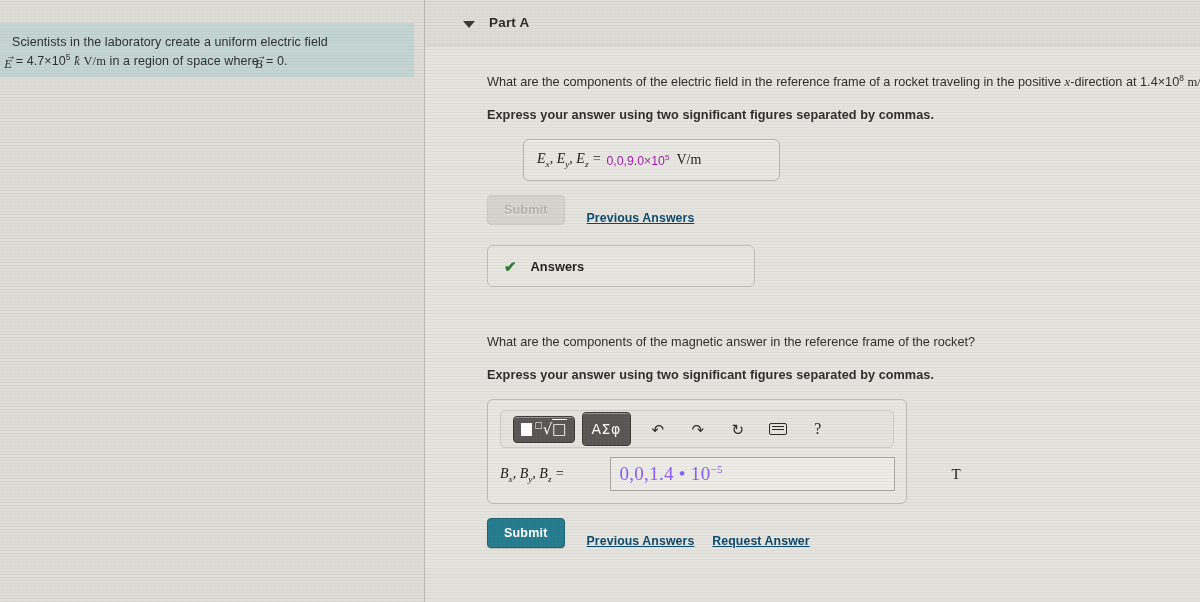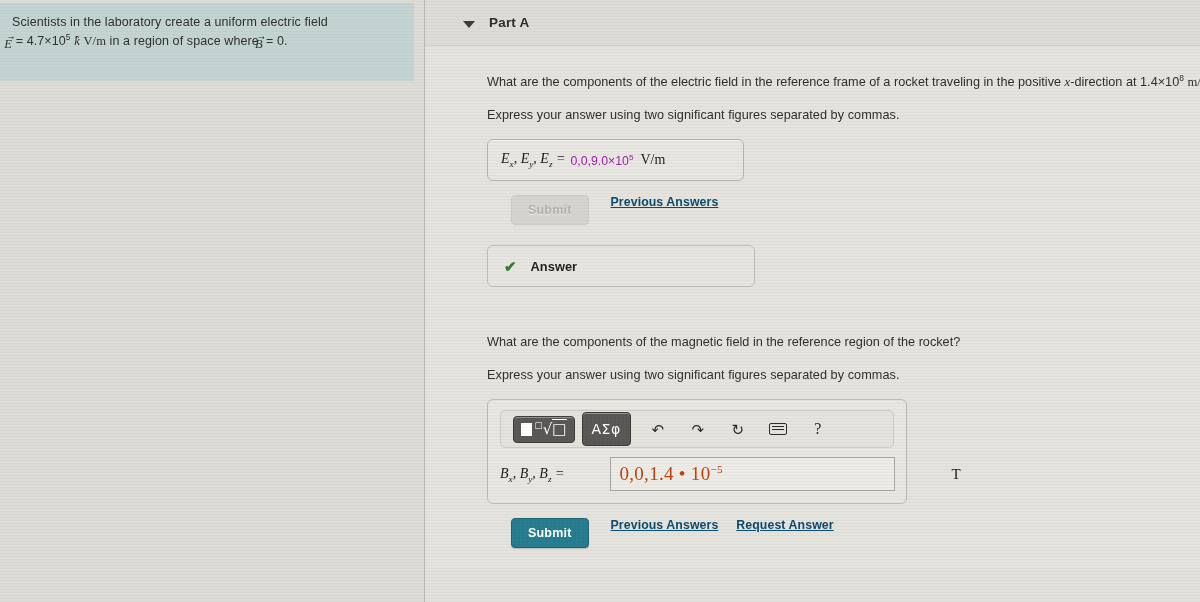--- a/index.html
+++ b/index.html
@@ -30,24 +30,24 @@
     height: 602px;
     background: #dddcd6;
     position: relative;
     border-right: 1px solid #b9b8b2;
     flex: 0 0 425px;
   }
 
   #question-card {
     position: absolute;
     left: 0;
-    top: 3px;
+    top: 23px;
     width: 414px;
     background: #c3d4d3;
-    padding: 10px 12px 29px 12px;
+    padding: 10px 12px 5px 12px;
   }
 
   #question-card .qline {
     font-size: 12.5px;
     color: #30302e;
     line-height: 1.55;
     letter-spacing: .1px;
     white-space: nowrap;
   }
 
@@ -97,21 +97,21 @@
     padding: 26px 0 20px 62px;
   }
 
   .prompt {
     font-size: 12.7px;
     color: #2f2f2d;
     line-height: 1.5;
     margin-bottom: 14px;
     white-space: nowrap;
   }
-  .prompt.bold { font-weight: normal; letter-spacing: .05px; }
+  .prompt.bold { font-weight: bold; letter-spacing: .05px; }
 
   .mathvar {
     font-family: "Liberation Serif", serif;
     font-style: italic;
   }
   .unitfrac {
     font-family: "Liberation Serif", serif;
   }
   sup.exp {
     font-size: .66em;
@@ -123,20 +123,21 @@
   #partA-answer-box {
     width: 257px;
     height: 42px;
     background: #e7e6e0;
     border: 1px solid #b6b5af;
     border-radius: 6px;
     display: flex;
     align-items: center;
     padding-left: 13px;
     box-shadow: 0 1px 0 rgba(255,255,255,.5) inset;
+    margin-left: 36px;
   }
   .eq-label {
     font-family: "Liberation Serif", serif;
     font-style: italic;
     font-size: 14px;
     color: #1d1d1b;
     white-space: nowrap;
   }
   .eq-label sub {
     font-size: .66em;
@@ -151,23 +152,22 @@
   .eq-unit {
     font-family: "Liberation Serif", serif;
     font-size: 14px;
     margin-left: 7px;
     color: #1d1d1b;
   }
 
   
   .action-row {
     display: flex;
-    align-items: flex-start;
+    align-items: flex-end;
     margin-top: 14px;
-    margin-left: 24px;
   }
 
   .btn-submit {
     font-size: 12.5px;
     font-weight: bold;
     letter-spacing: .2px;
     border-radius: 4px;
     padding: 7px 16px;
     min-width: 69px;
     text-align: center;
@@ -318,21 +318,21 @@
     border: 1px solid #a9a8a2;
     display: flex;
     align-items: center;
     padding-left: 8px;
     margin-left: 6px;
   }
 
   .answer-math {
     font-family: "Liberation Serif", serif;
     font-size: 19px;
-    color: #c2410c;
+    color: #8b5cf6;
     letter-spacing: .3px;
     white-space: nowrap;
   }
   .answer-math sup {
     font-size: .58em;
     vertical-align: super;
   }
 
   .unit-T {
     font-family: "Liberation Serif", serif;
@@ -396,28 +396,28 @@
         <span class="eq-unit">V/m</span>
       </div>
 
       <div class="action-row">
         <div class="btn-submit disabled">Submit</div>
         <a class="link" href="#">Previous Answers</a>
       </div>
 
       <div class="feedback" id="feedback-correct">
         <span class="fb-icon ok">✔</span>
-        <span class="fb-text">Answer</span>
+        <span class="fb-text">Answers</span>
       </div>
     </div>
 
 
     <div class="part-body">
 
-      <div class="prompt">What are the components of the magnetic field in the reference region of the rocket?</div>
+      <div class="prompt">What are the components of the magnetic answer in the reference frame of the rocket?</div>
       <div class="prompt bold">Express your answer using two significant figures separated by commas.</div>
 
       <div id="partB-answer-container">
 
         <div id="math-toolbar">
           <div class="tb-btn">
             <span class="tmpl-sq"></span>
               <span class="tmpl-root"><sup style="font-size:.55em;">□</sup><span>√</span><span style="border-top:1.5px solid #fff;">□</span></span>
           </div>
           <div class="tb-btn greek">ΑΣφ</div>

